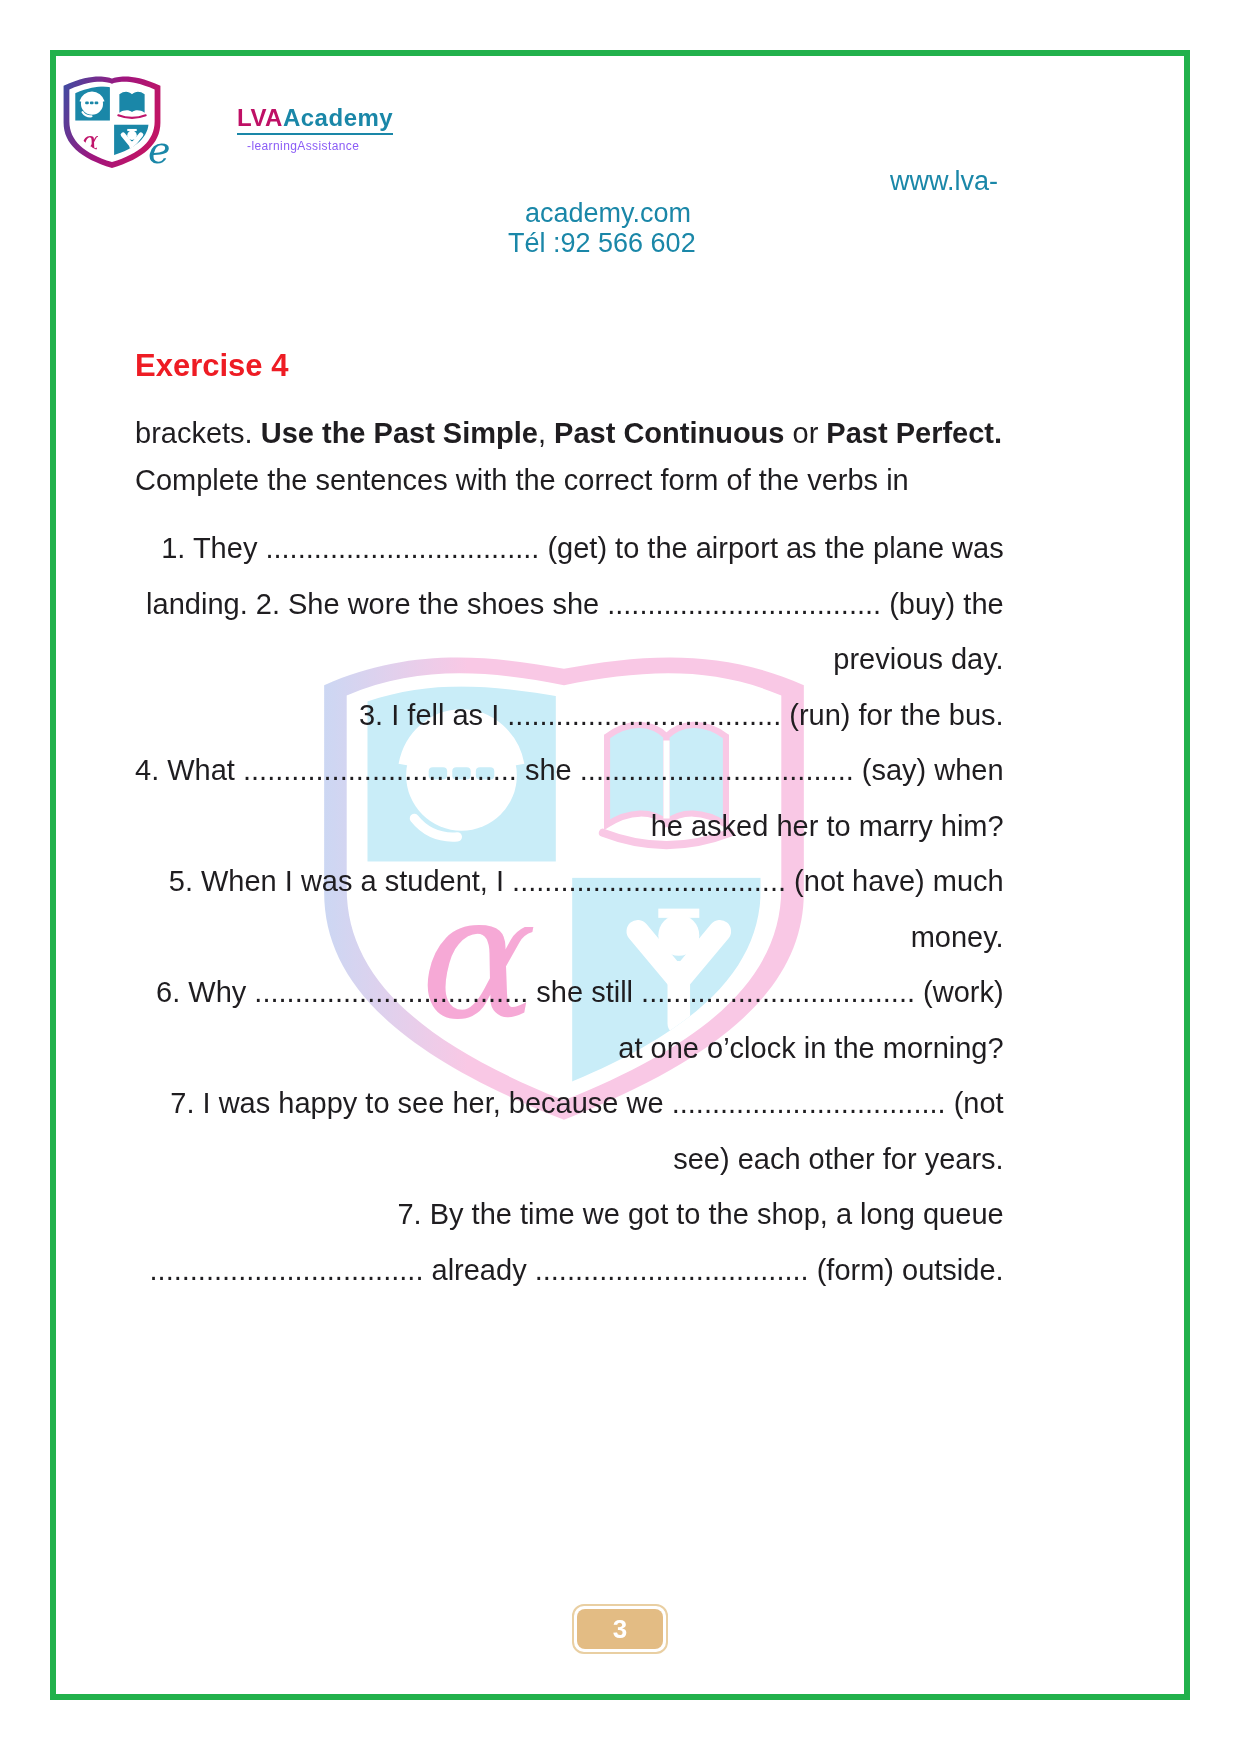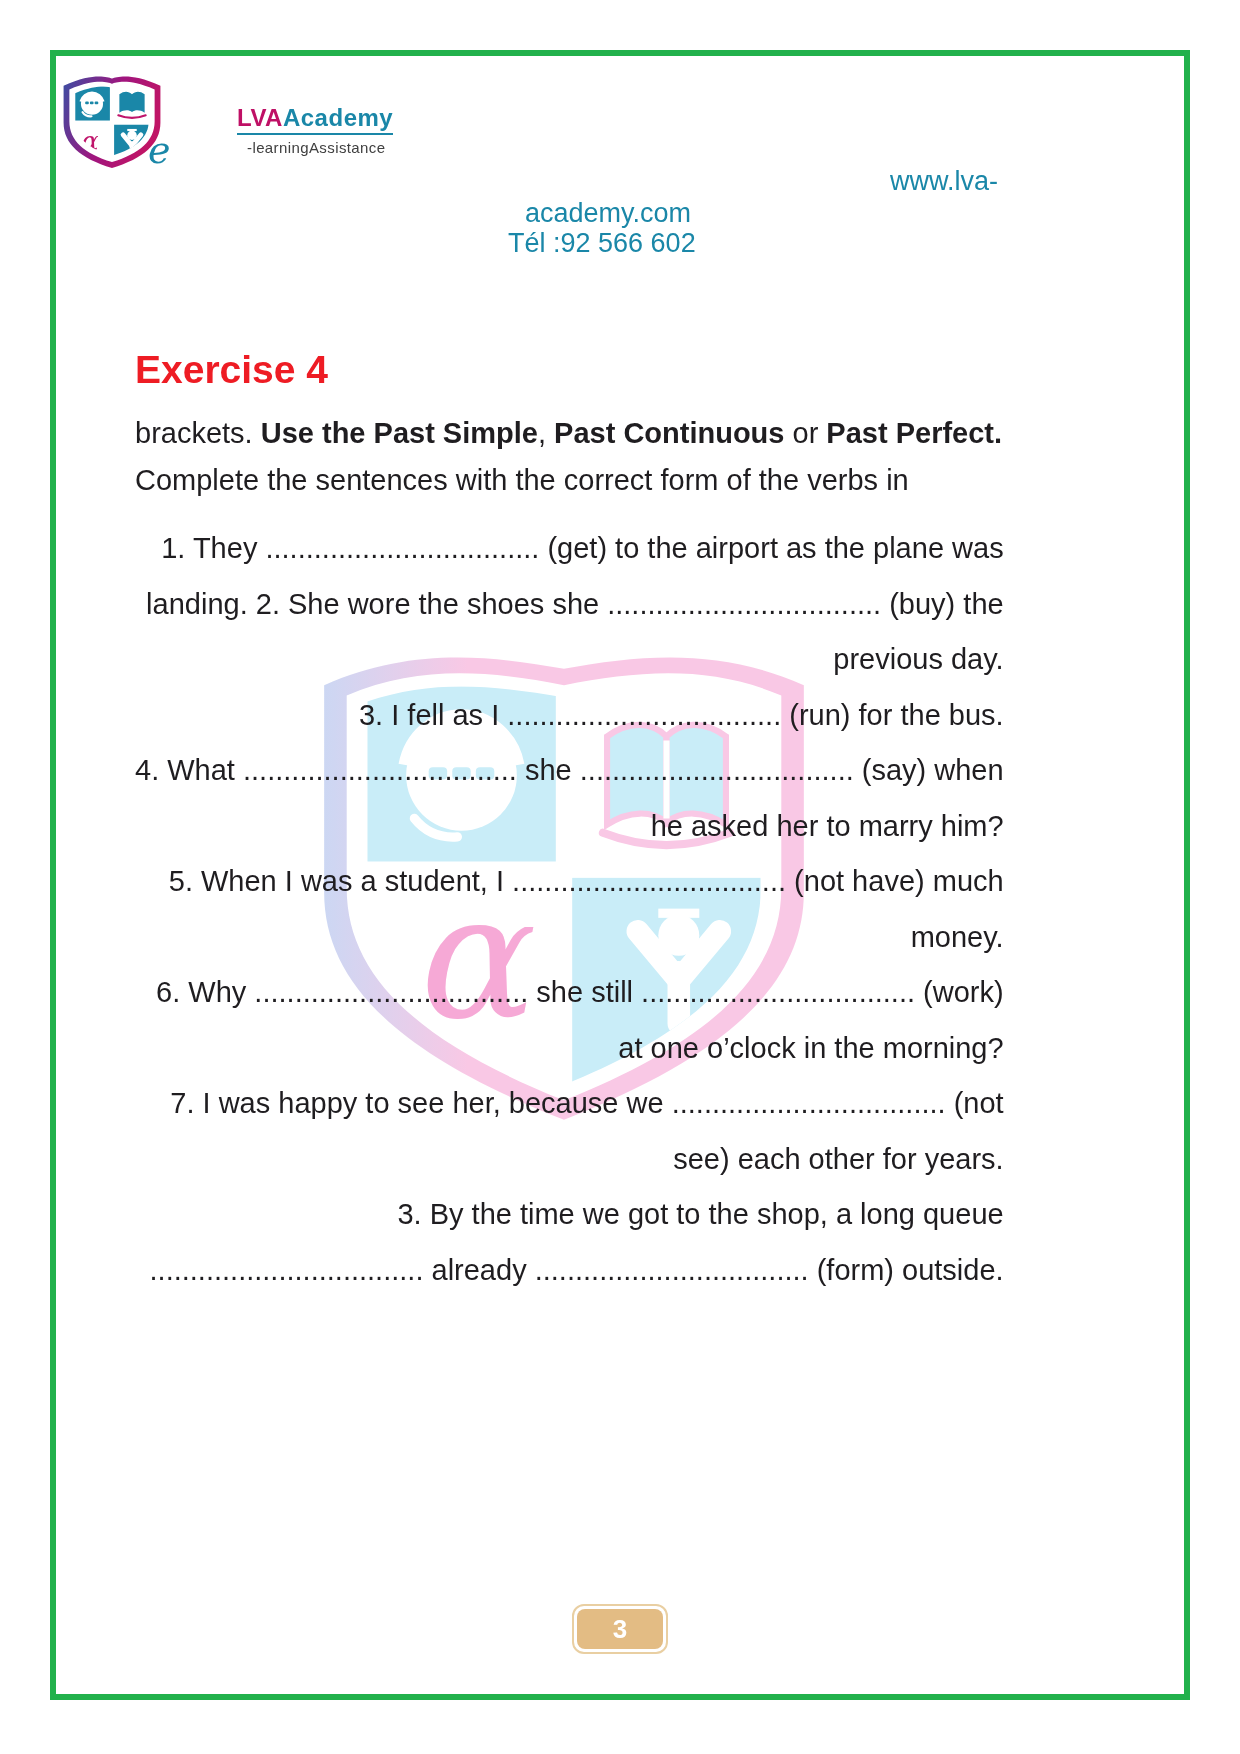--- a/index.html
+++ b/index.html
@@ -9,33 +9,33 @@
          border:6px solid #22b14c;box-sizing:border-box;z-index:2;pointer-events:none;}
 
   
   .logo{position:absolute;left:58px;top:70px;width:108px;height:100px;z-index:3;}
   .script-e{position:absolute;left:148px;top:128px;font-family:"DejaVu Serif",serif;
             font-style:italic;font-size:38px;color:#1a87a8;z-index:3;}
   .wordmark{position:absolute;left:237px;top:104px;font-size:24px;z-index:3;
             border-bottom:2px solid #1a87a8;padding-bottom:1px;letter-spacing:.5px;}
   .wordmark .lva{color:#bf1065;font-weight:800;}
   .wordmark .academy{color:#1a87a8;font-weight:600;}
-  .tagline{position:absolute;left:247px;top:139px;font-size:15px;color:#404040;
+  .tagline{position:absolute;left:247px;top:139px;font-size:12px;color:#8b5cf6;
            letter-spacing:.4px;z-index:3;}
   .contact{position:absolute;color:#1a87a8;font-size:27px;z-index:3;white-space:pre;}
   .c-www{left:890px;top:166px;}
   .c-site{left:525px;top:198px;}
   .c-tel{left:508px;top:228px;}
 
   
   .watermark{position:absolute;left:318px;top:642px;width:492px;height:482px;z-index:0;}
 
   
   .content-layer{position:absolute;left:0;top:0;width:1240px;height:1754px;z-index:1;}
-  .ex-title{position:absolute;left:135px;top:348px;font-size:39px;font-weight:bold;color:#ee1c24;}
+  .ex-title{position:absolute;left:135px;top:348px;font-size:31px;font-weight:bold;color:#ee1c24;}
   .instructions{position:absolute;left:135px;top:410px;width:990px;font-size:29px;line-height:47px;}
   .instructions .b{font-weight:bold;}
   .sentences{position:absolute;left:135px;top:521px;font-size:29px;line-height:55.5px;}
   .sentences .line{white-space:pre;text-align:right;}
 
   
   .page-badge{position:absolute;left:572px;top:1604px;width:96px;height:50px;box-sizing:border-box;
               border:2px solid #e9cfa2;border-radius:12px;background:#ffffff;padding:3px;z-index:3;}
   .page-badge .inner{width:100%;height:100%;box-sizing:border-box;background:#e3bc84;border-radius:8px;
                      display:flex;align-items:center;justify-content:center;
@@ -163,21 +163,21 @@
       <div class="line">previous day.</div>
       <div class="line">3. I fell as I .................................. (run) for the bus.</div>
       <div class="line">4. What .................................. she .................................. (say) when</div>
       <div class="line">he asked her to marry him?</div>
       <div class="line">5. When I was a student, I .................................. (not have) much</div>
       <div class="line">money.</div>
       <div class="line"> 6. Why .................................. she still .................................. (work)</div>
       <div class="line">at one o’clock in the morning?</div>
       <div class="line">7. I was happy to see her, because we .................................. (not</div>
       <div class="line">see) each other for years.</div>
-      <div class="line">3. By the time we got to the shop, a long queue</div>
+      <div class="line">7. By the time we got to the shop, a long queue</div>
       <div class="line">.................................. already .................................. (form) outside.</div>
     </div>
   </div>
 
   <div class="page-badge">
     <div class="inner">3</div>
   </div>
 
 </div>
 

